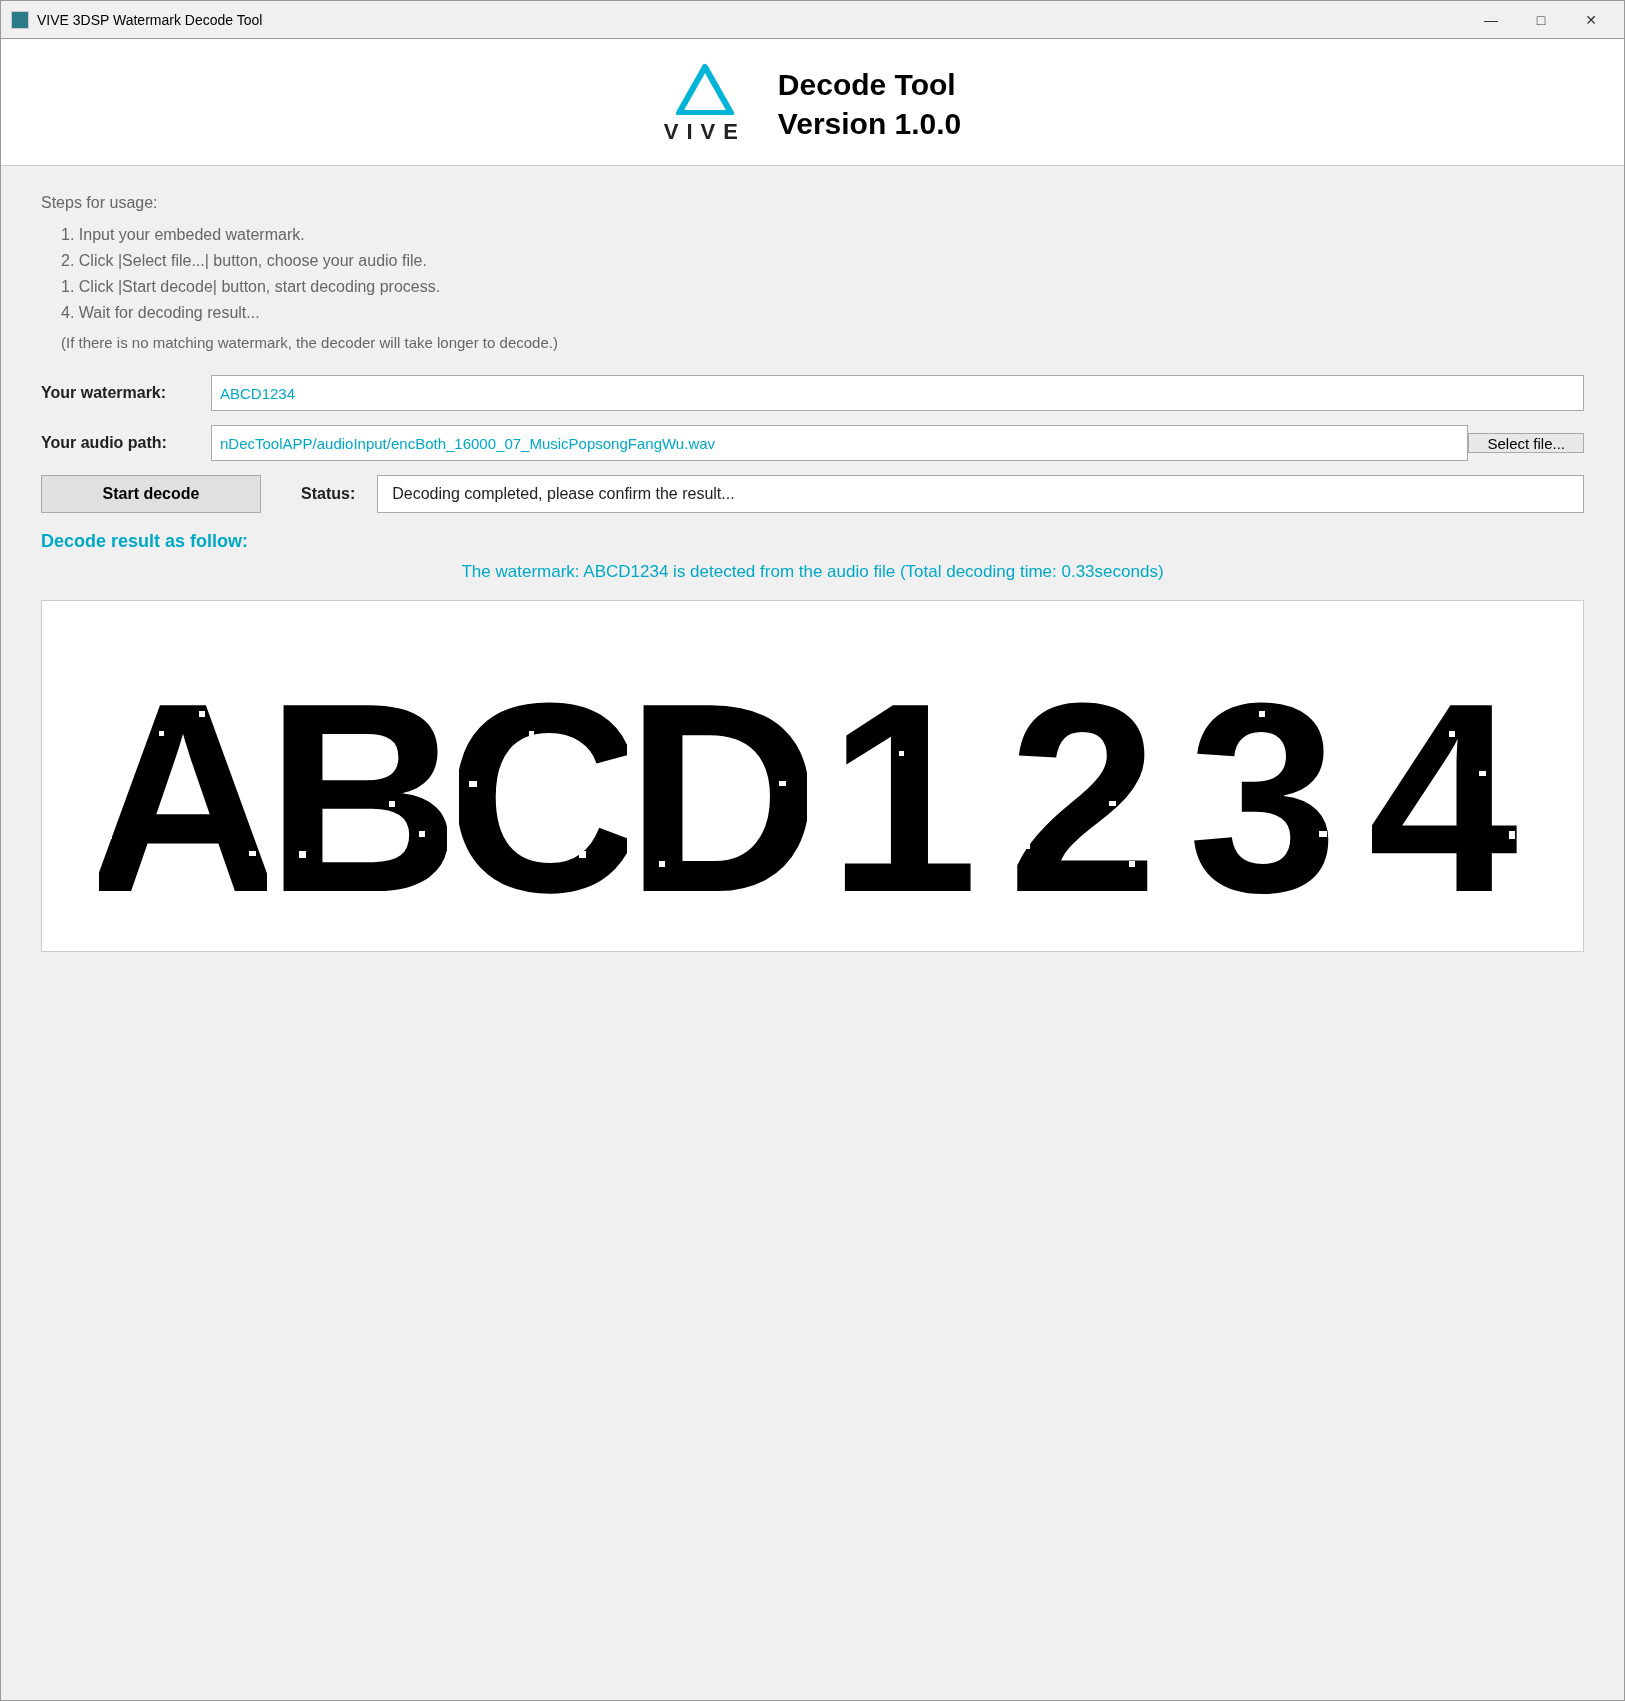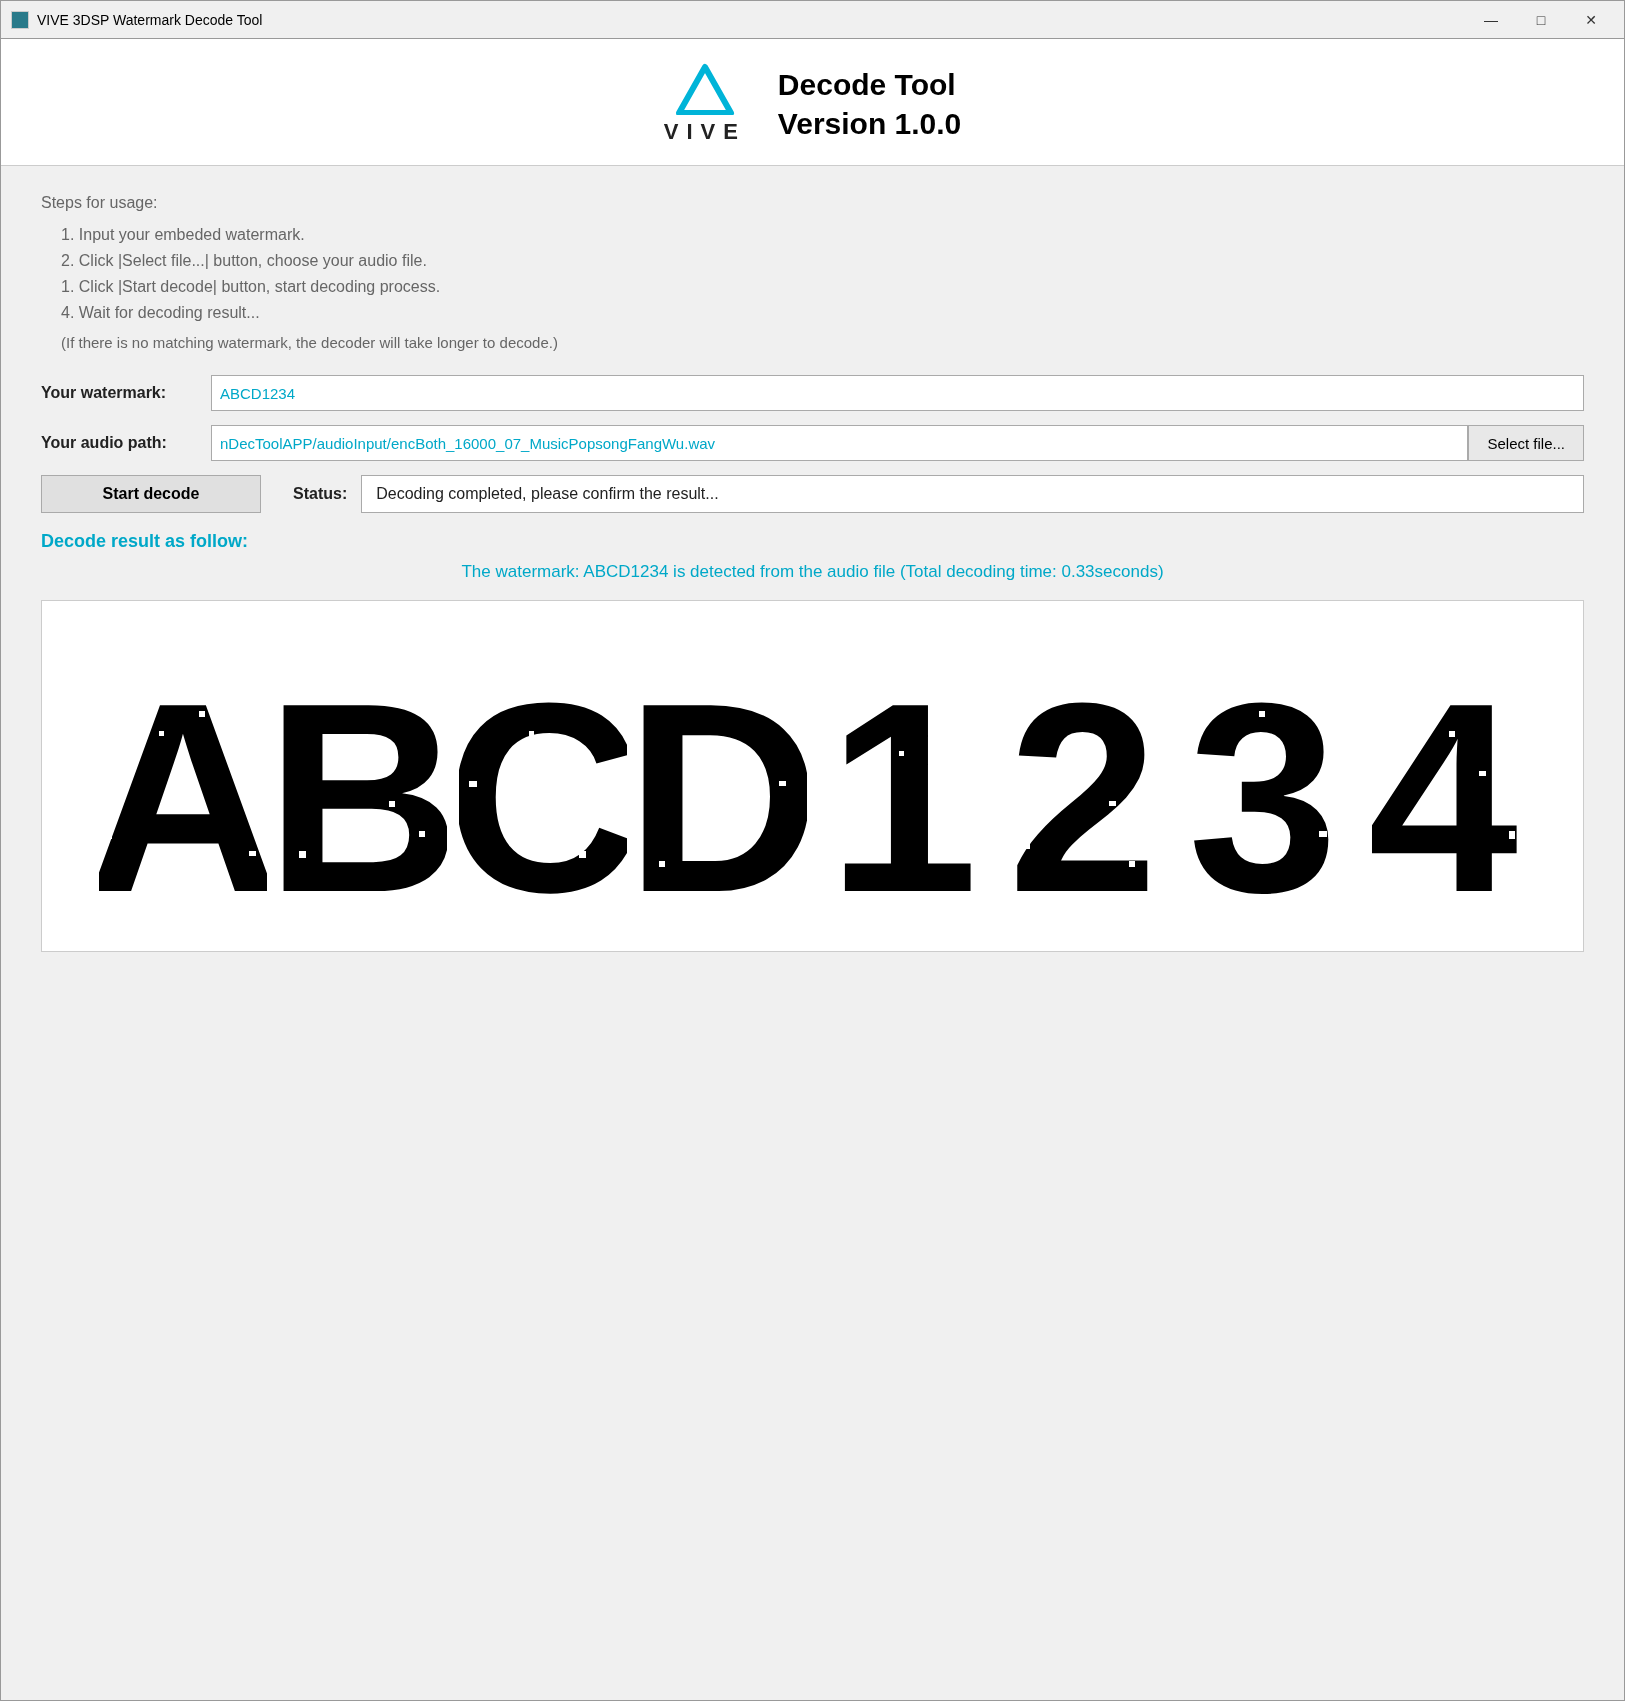--- a/index.html
+++ b/index.html
@@ -140,36 +140,36 @@
       flex: 1;
       height: 36px;
       border: 1px solid #aaa;
       background: white;
       padding: 0 8px;
       font-size: 15px;
       color: #00a8c8;
       outline: none;
     }
     .select-file-btn {
-      height: 36px;
+      height: 20px;
       padding: 0 18px;
       background: #e8e8e8;
       border: 1px solid #aaa;
       font-size: 15px;
       cursor: pointer;
       white-space: nowrap;
       margin-left: 0;
     }
 
     
     .action-row {
       display: flex;
       align-items: center;
       margin-bottom: 18px;
-      gap: 4px;
+      gap: 12px;
     }
     .start-decode-btn {
       height: 38px;
       padding: 0 32px;
       background: #e0e0e0;
       border: 1px solid #aaa;
       font-size: 16px;
       font-weight: 600;
       cursor: pointer;
       min-width: 220px;

